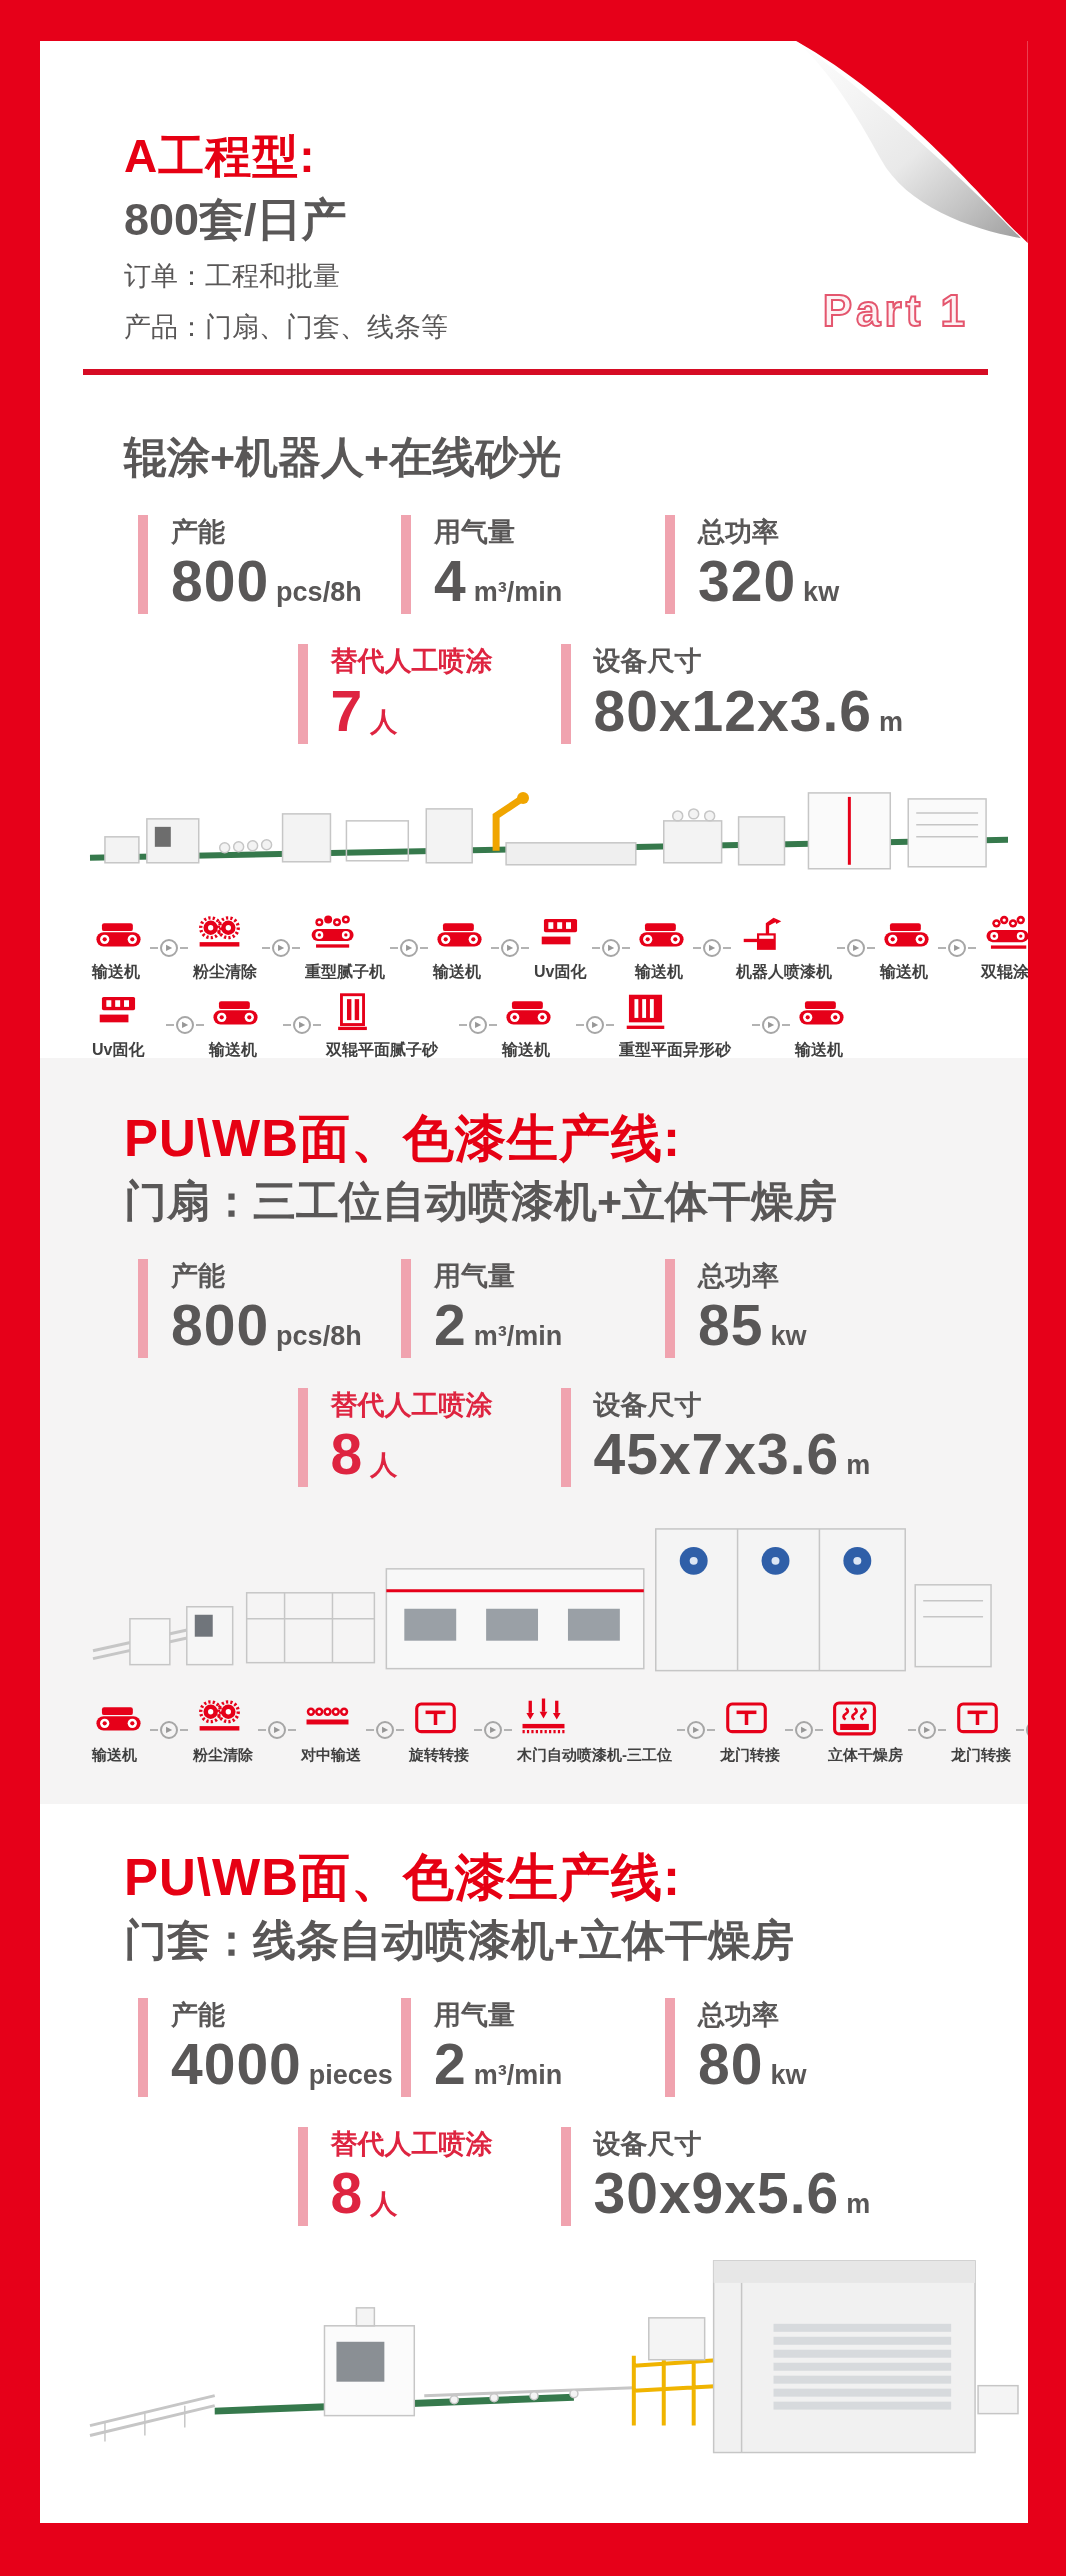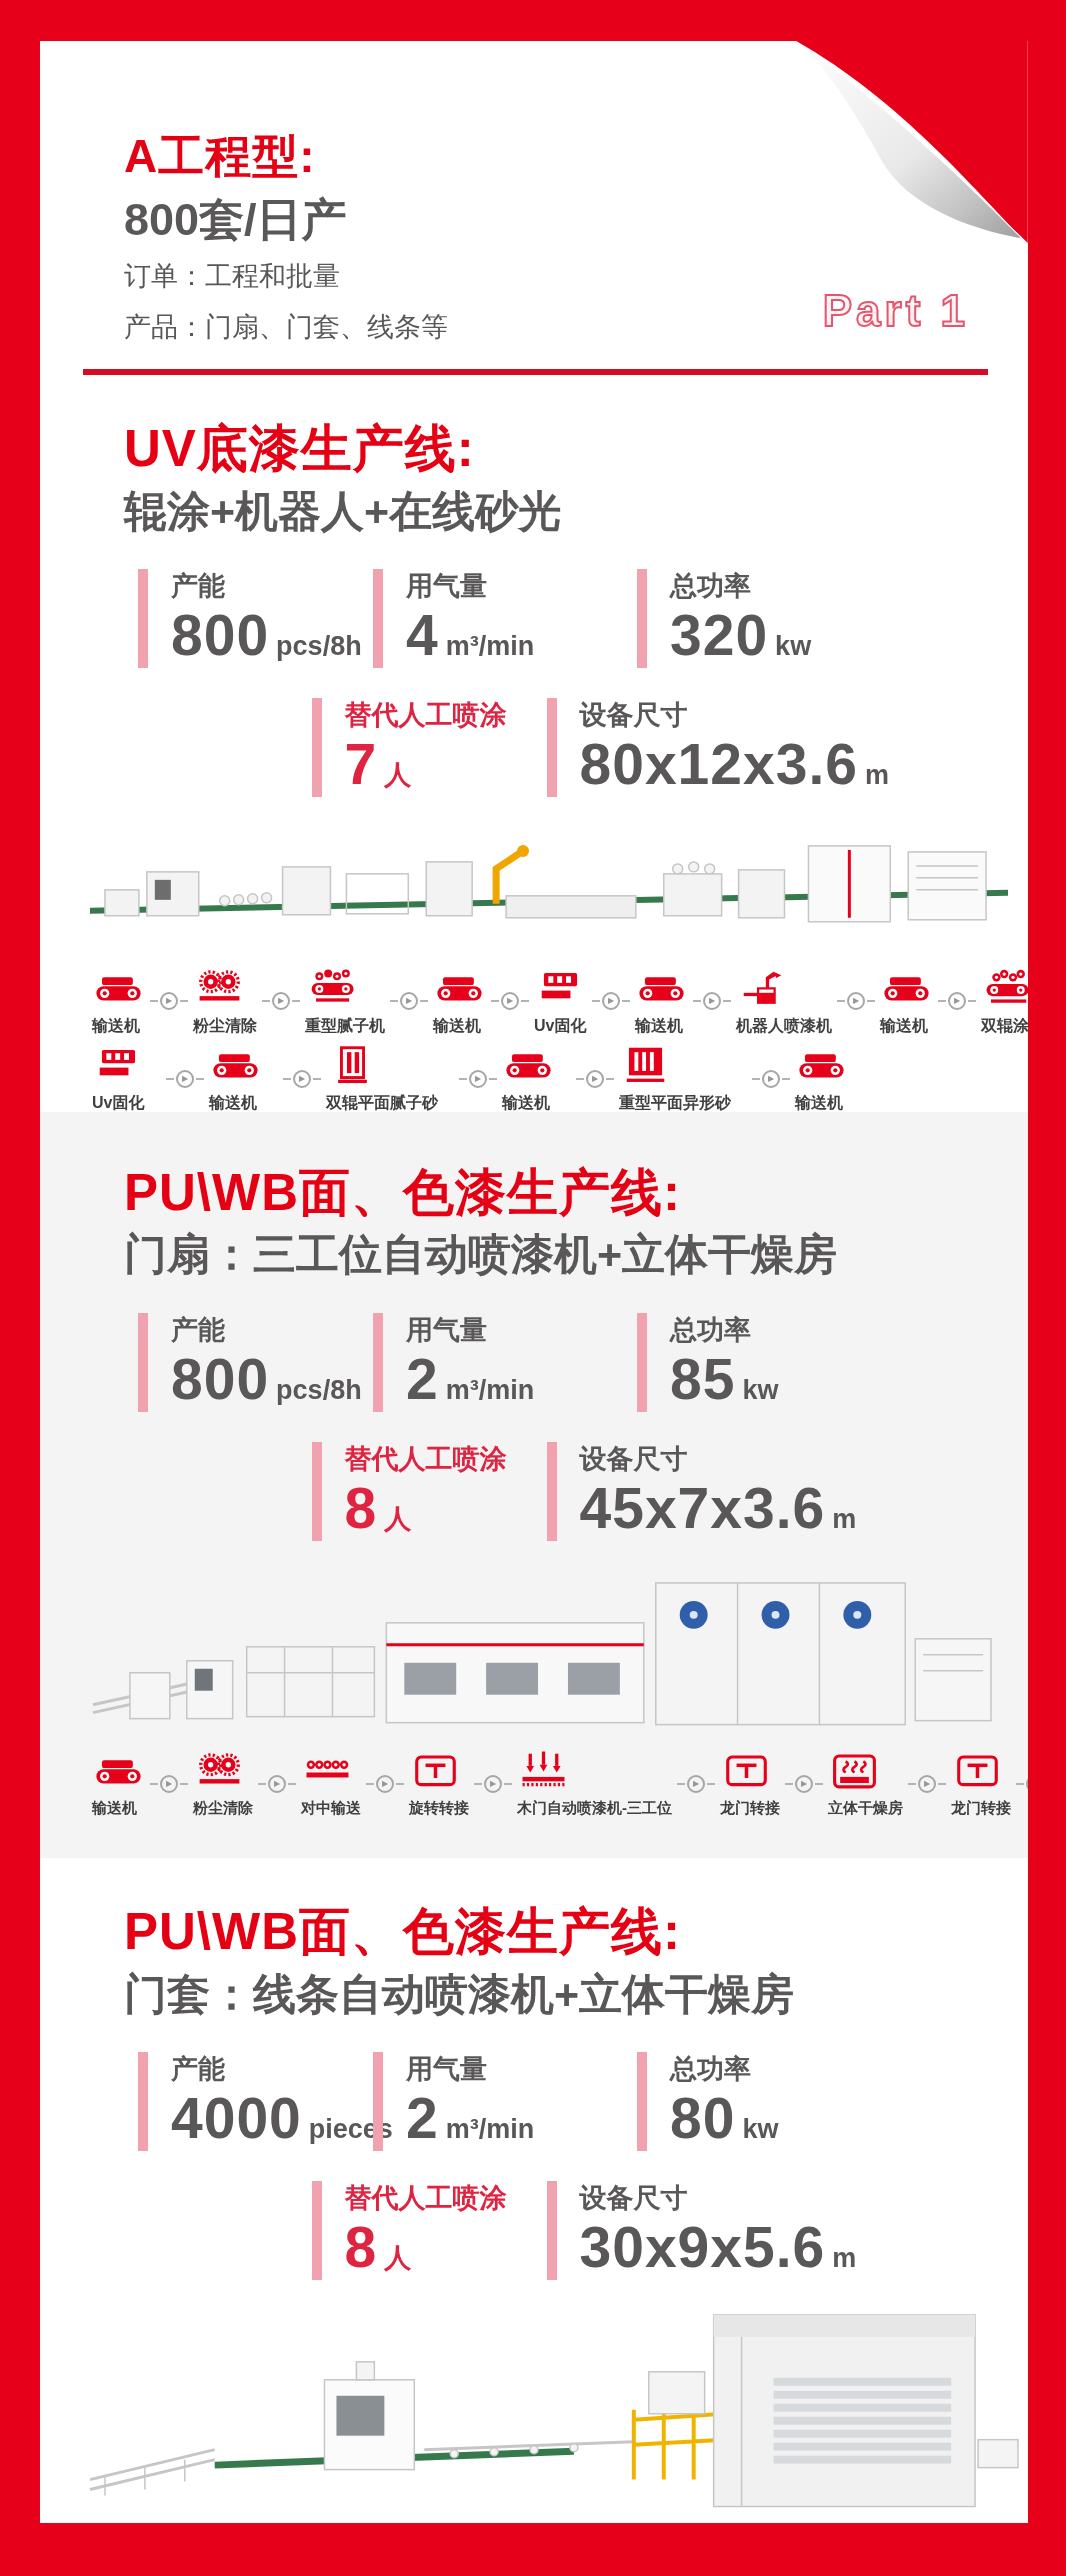--- a/index.html
+++ b/index.html
@@ -29,21 +29,21 @@
   
   .sec{padding:47px 44px 0 84px;position:relative;}
   .sec.gray{background:#f5f4f4;padding-bottom:41px;margin-top:0;}
   .sec-title{margin:0;font-size:51px;line-height:1.05;font-weight:800;color:#e60013;letter-spacing:1px;}
   .sec-sub{margin:12px 0 0;font-size:43px;line-height:1.1;font-weight:800;color:#595757;}
   .sec.fan{padding-top:54px;}
   .sec.line{padding-bottom:28px;}
   
   .stats-row{display:flex;margin:34px 0 0 14px;}
   .stats-row.r2{margin-top:30px;justify-content:center;}
-  .stats-row div.stat:nth-of-type(1){width:235px;}
+  .stats-row div.stat:nth-of-type(1){width:263px;}
   .stats-row div.stat:nth-of-type(2){width:264px;}
   .stats-row div.stat:nth-of-type(3){flex:1;}
   .stat{display:flex;align-items:stretch;}
   .stat .bar{width:10px;background:#f0a3af;margin-right:23px;flex:0 0 auto;}
   .stat-body{padding:2px 0 4px;}
   .stat-label{font-size:27px;font-weight:600;color:#595757;line-height:1.15;}
   .stat-value{margin-top:5px;color:#595757;white-space:nowrap;}
   .stat-value b{font-size:57px;font-weight:700;letter-spacing:1px;line-height:1;}
   .stat-value .unit{font-size:27px;font-weight:700;margin-left:7px;}
   .stat.accent .stat-label,.stat.accent .stat-value{color:#de2440;}
@@ -89,21 +89,20 @@
   <header class="hdr">
     <h1 class="hdr-type">A工程型:</h1>
     <h2 class="hdr-daily">800套/日产</h2>
     <p class="hdr-meta">订单：工程和批量</p>
     <p class="hdr-meta">产品：门扇、门套、线条等</p>
     <div class="part">Part 1</div>
     <hr class="rule">
   </header>
 
   <section class="sec uv">
-    <h2 class="sec-title">UV底漆生产线:</h2>
     <h3 class="sec-sub">辊涂+机器人+在线砂光</h3>
 
     <div class="stats-row">
 
         <div class="stat">
           <i class="bar"></i>
           <div class="stat-body">
             <div class="stat-label">产能</div>
             <div class="stat-value"><b>800</b><span class="unit">pcs/8h</span></div>
           </div>

